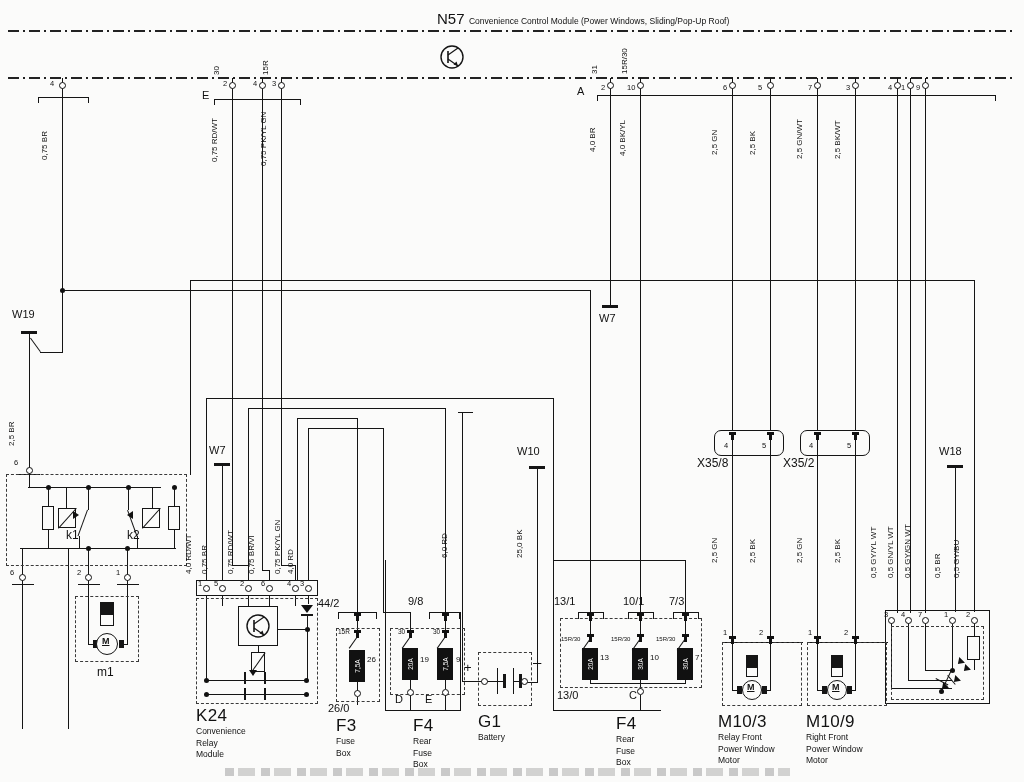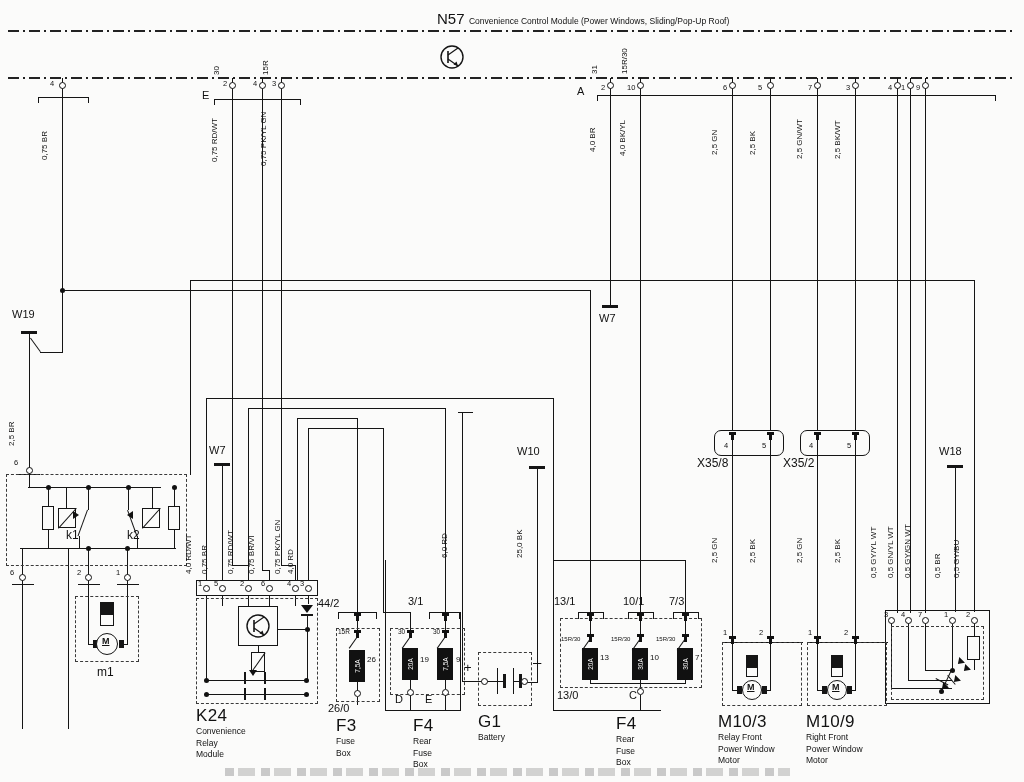--- a/index.html
+++ b/index.html
@@ -367,21 +367,21 @@
     <div class="hl" style="left: 202px; top: 90px; font-size: 11px;">E</div>
     <div class="hl" style="left: 577px; top: 86px; font-size: 11px;">A</div>
     <div class="hl" style="left: 12px; top: 309px; font-size: 11px;">W19</div>
     <div class="hl" style="left: 209px; top: 445px; font-size: 11px;">W7</div>
     <div class="hl" style="left: 599px; top: 313px; font-size: 11px;">W7</div>
     <div class="hl" style="left: 517px; top: 446px; font-size: 11px;">W10</div>
     <div class="hl" style="left: 939px; top: 446px; font-size: 11px;">W18</div>
     <div class="hl" style="left: 697px; top: 457px; font-size: 12px;">X35/8</div>
     <div class="hl" style="left: 783px; top: 457px; font-size: 12px;">X35/2</div>
     <div class="hl" style="left: 318px; top: 598px; font-size: 11px;">44/2</div>
-    <div class="hl" style="left: 408px; top: 596px; font-size: 11px;">3/1</div>
+    <div class="hl" style="left: 408px; top: 596px; font-size: 11px;">9/8</div>
     <div class="hl" style="left: 554px; top: 596px; font-size: 11px;">13/1</div>
     <div class="hl" style="left: 623px; top: 596px; font-size: 11px;">10/1</div>
     <div class="hl" style="left: 669px; top: 596px; font-size: 11px;">7/3</div>
     <div class="hl" style="left: 328px; top: 703px; font-size: 11px;">26/0</div>
     <div class="hl" style="left: 557px; top: 690px; font-size: 11px;">13/0</div>
     <div class="hl" style="left: 629px; top: 690px; font-size: 11px;">C</div>
     <div class="hl" style="left: 395px; top: 694px; font-size: 11px;">D</div>
     <div class="hl" style="left: 425px; top: 694px; font-size: 11px;">E</div>
     <div class="hl" style="left: 338px; top: 629px; font-size: 6.5px;">15R</div>
     <div class="hl" style="left: 398px; top: 629px; font-size: 6.5px;">30</div>

